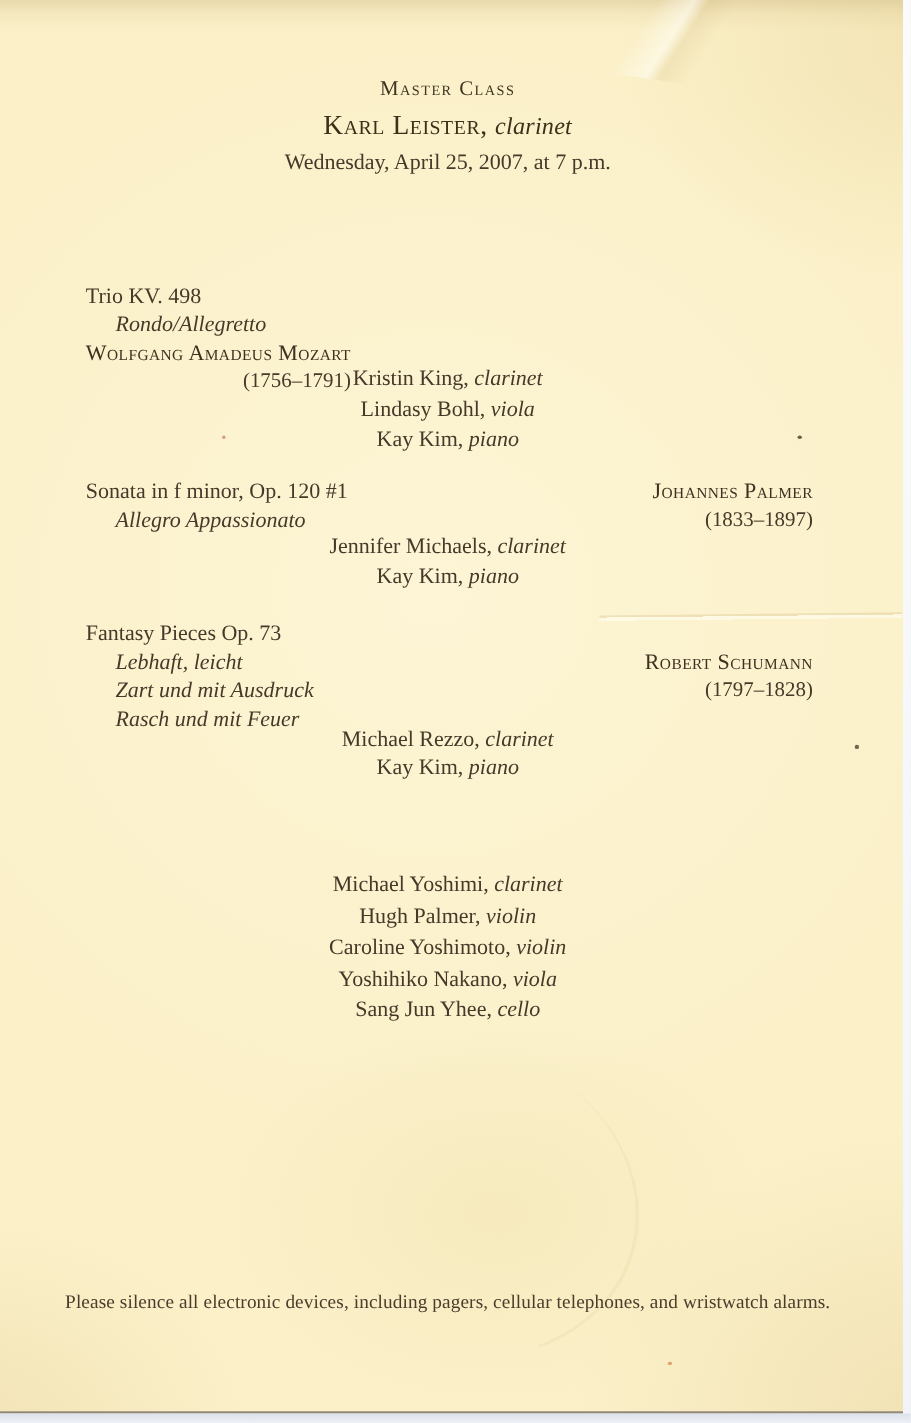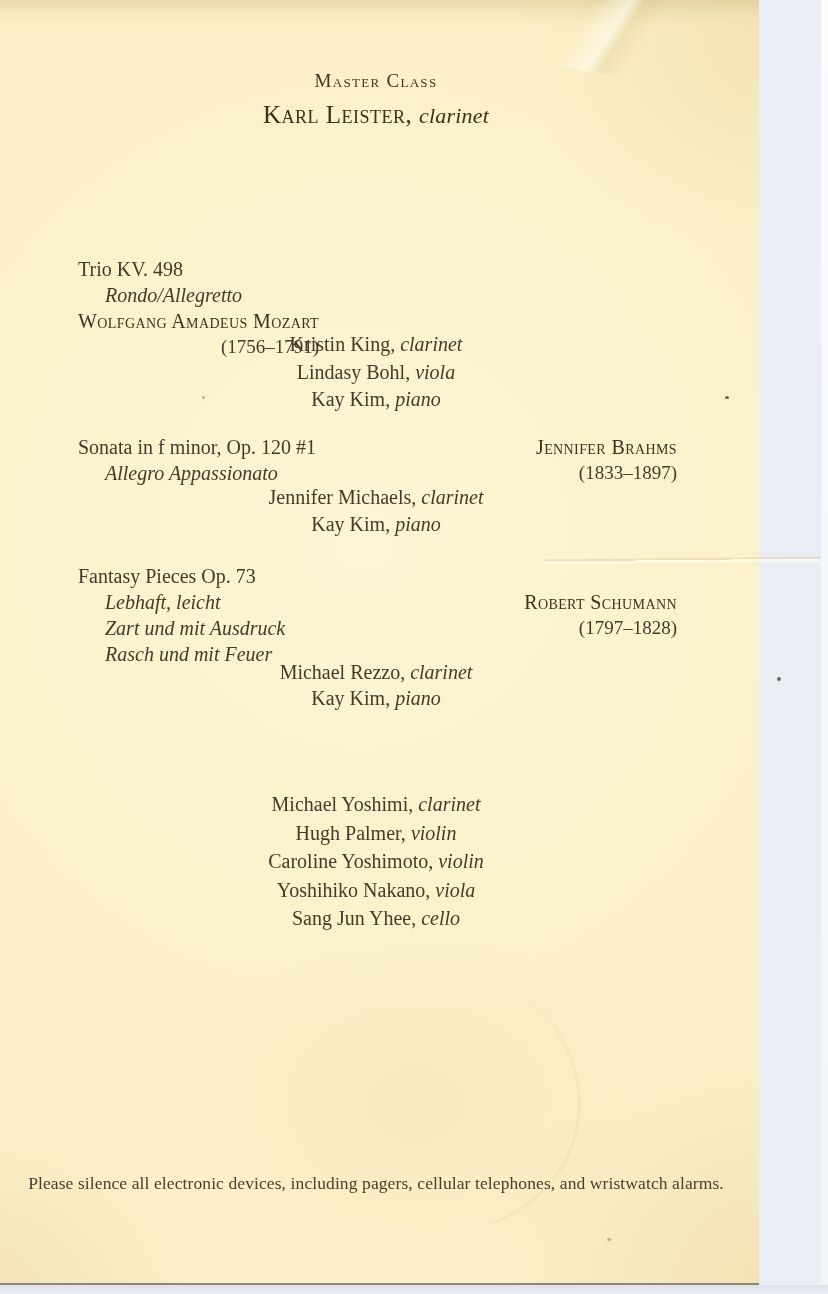--- a/index.html
+++ b/index.html
@@ -13,21 +13,21 @@
     overflow: hidden;
     background: #e9edf4;
     font-family: "Liberation Serif", "DejaVu Serif", serif;
   }
 
   
   .paper {
     position: absolute;
     left: 0;
     top: 0;
-    width: 759px;
+    width: 821px;
     height: 1283px;
     color: #46392a;
     border-bottom: 2px solid #8f8677;
     background:
       radial-gradient(90% 55% at 48% 42%, rgba(255,251,232,0.40), rgba(255,251,232,0) 72%),
       linear-gradient(180deg, rgba(190,162,104,0.30) 0px, rgba(190,162,104,0.10) 12px, rgba(190,162,104,0) 28px),
       radial-gradient(55% 26% at 104% 3%, rgba(236,219,166,0.60), rgba(236,219,166,0) 65%),
       radial-gradient(45% 22% at -4% 102%, rgba(219,196,138,0.30), rgba(219,196,138,0) 70%),
       radial-gradient(55% 28% at 102% 100%, rgba(224,202,146,0.35), rgba(224,202,146,0) 70%),
       radial-gradient(40% 18% at 55% 86%, rgba(240,226,178,0.45), rgba(240,226,178,0) 75%),
@@ -153,20 +153,21 @@
   <div class="crease crease-fantasy"></div>
   <div class="crease crease-blank"></div>
   <div class="speck speck-1"></div>
   <div class="speck speck-2"></div>
   <div class="speck speck-3"></div>
   <div class="speck speck-4"></div>
 
   <div class="header">
     <div class="series sc">Master Class</div>
     <div class="artist-line"><span class="sc">Karl Leister,</span> <span class="it">clarinet</span></div>
+    <div class="event-date">Wednesday, April 25, 2007, at 7 p.m.</div>
   </div>
 
   <div class="work work-1">
     <div class="work-left">
       <div class="work-title">Trio KV. 498</div>
       <div class="movement">Rondo/Allegretto</div>
     </div>
     <div class="work-right">
       <div class="composer">Wolfgang Amadeus Mozart</div>
       <div class="dates">(1756–1791)</div>
@@ -177,21 +178,21 @@
     <div><span>Lindasy Bohl,</span> <span class="it">viola</span></div>
     <div><span>Kay Kim,</span> <span class="it">piano</span></div>
   </div>
 
   <div class="work work-2">
     <div class="work-left">
       <div class="work-title">Sonata in f minor, Op. 120 #1</div>
       <div class="movement">Allegro Appassionato</div>
     </div>
     <div class="work-right">
-      <div class="composer">Jennifer Brahms</div>
+      <div class="composer">Johannes Palmer</div>
       <div class="dates">(1833–1897)</div>
     </div>
   </div>
   <div class="performers performers-2">
     <div><span>Jennifer Michaels,</span> <span class="it">clarinet</span></div>
     <div><span>Kay Kim,</span> <span class="it">piano</span></div>
   </div>
 
   <div class="work work-3">
     <div class="work-left">

